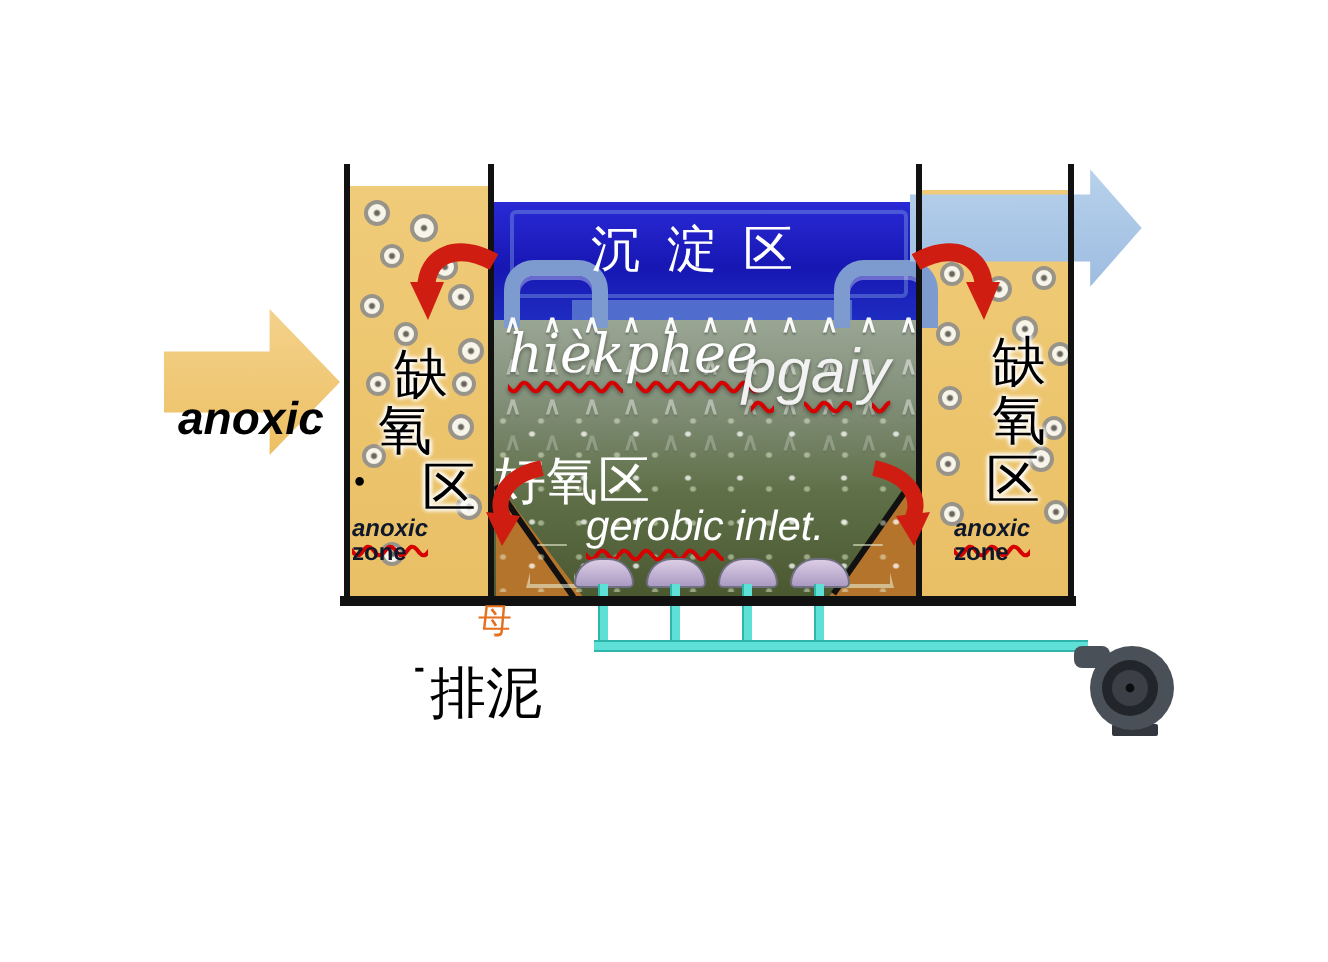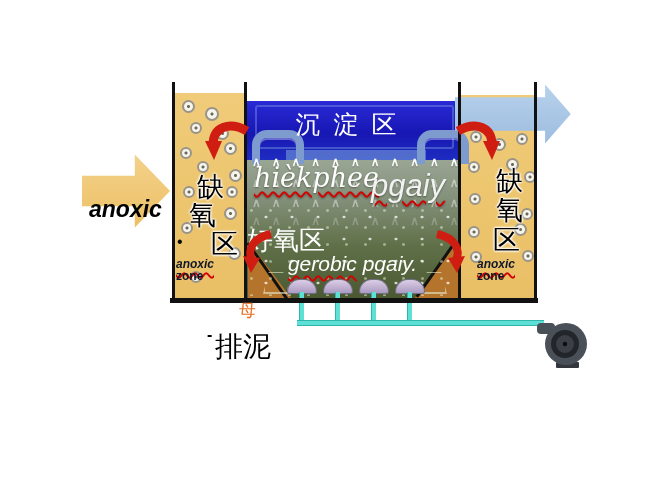--- a/index.html
+++ b/index.html
@@ -131,21 +131,21 @@
   <div class="bubble" style="left:522px;top:250px;width:8px;height:8px;"></div>
 
   <div class="abs" id="settle-zh">沉淀区</div>
 
   <div class="abs wavy" id="wm1">hièkphee</div>
   <div class="abs wavy" id="wm2">pgaiy</div>
 
   <div class="abs" id="aerobic-zh">好氧区</div>
   <div class="abs" id="aerobic-en">
     <span class="wavy">gerobic</span>
-    <span>pgaiy.</span>
+    <span>inlet.</span>
   </div>
 
   <div class="abs zh-char halo" style="left:197px;top:174px;">缺</div>
   <div class="abs zh-char halo" style="left:189px;top:202px;">氧</div>
   <div class="abs zh-char halo" style="left:211px;top:231px;">区</div>
   <div class="abs" style="left:177px;top:233px;font-size:16px;color:#000;">•</div>
   <div class="abs anoxic-en" style="left:176px;top:258px;">
     <span class="wavy" style="font-style:italic;">anoxic</span><br>
     <span>zone</span>
   </div>

